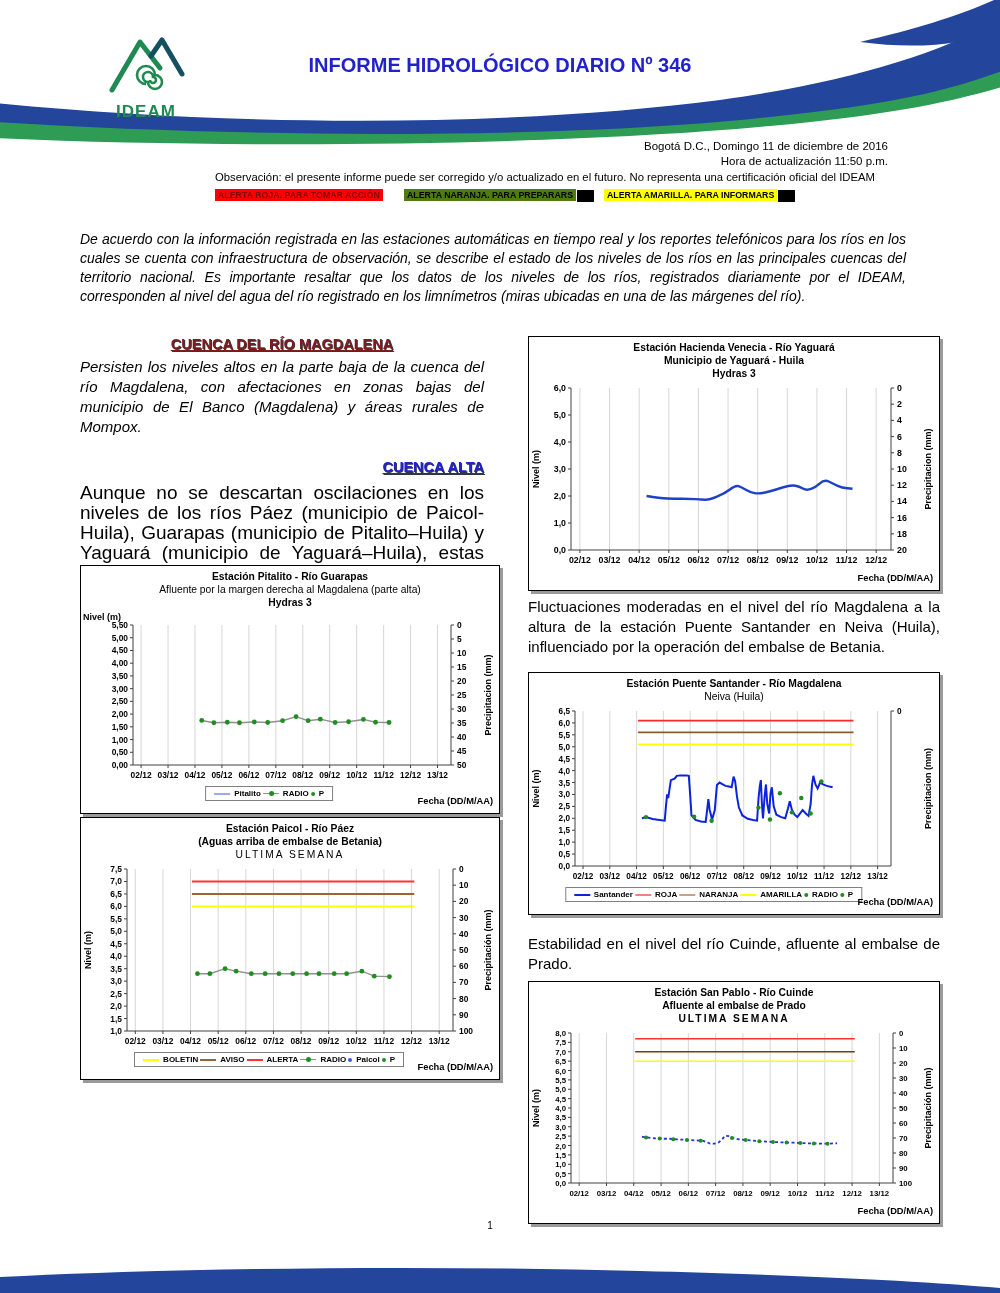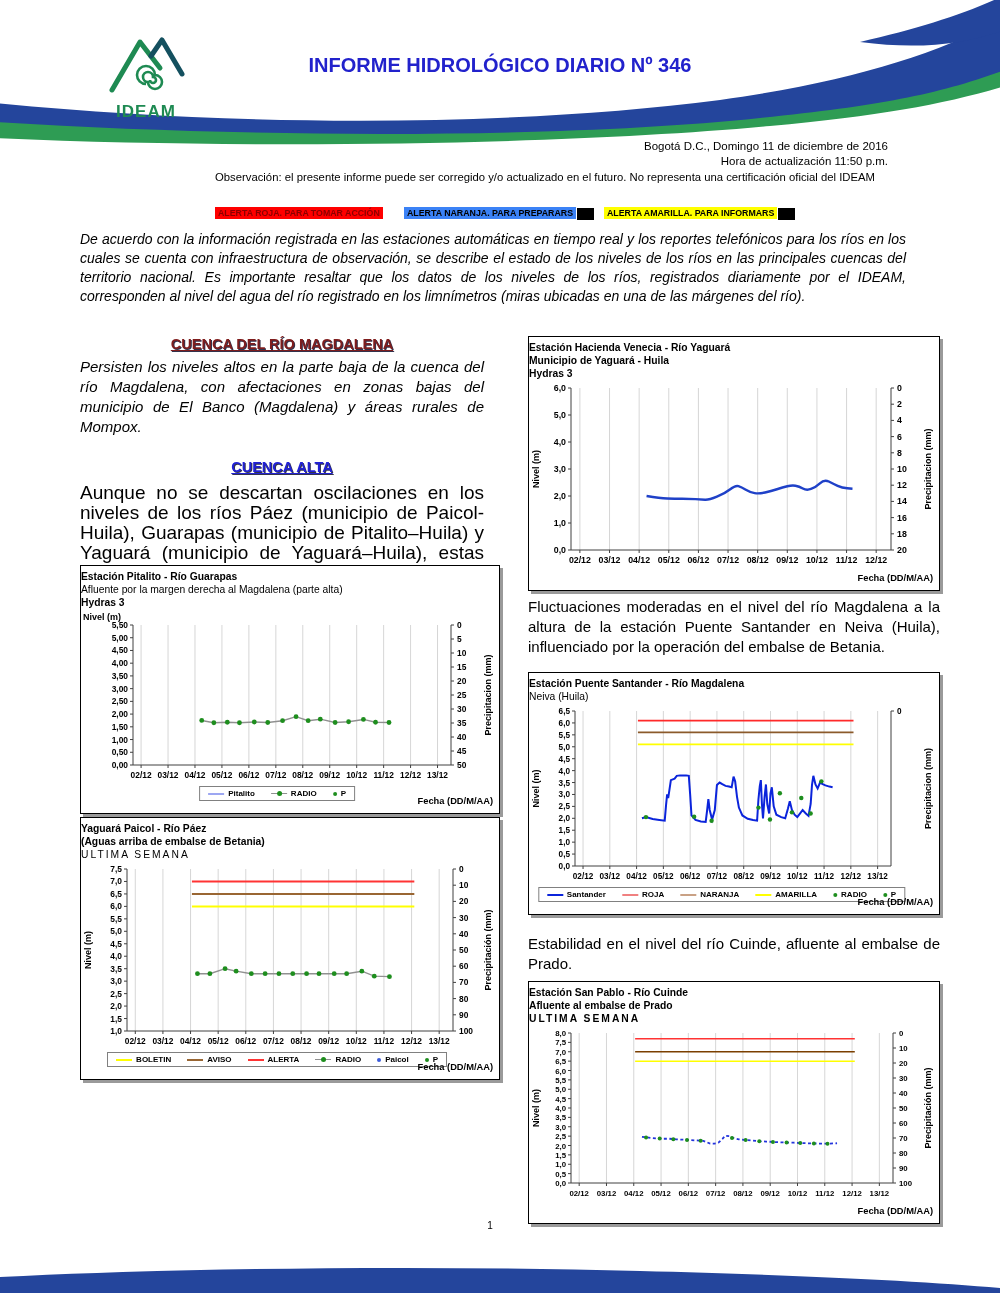--- a/index.html
+++ b/index.html
@@ -6,48 +6,48 @@
   .page{position:relative;width:1000px;height:1293px;background:#fff;overflow:hidden;
         font-family:"Liberation Sans",sans-serif;color:#000;}
   
   .wave{position:absolute;top:0;left:0;}
   .logo{position:absolute;left:100px;top:28px;width:92px;text-align:center;}
   .logo-text{font-weight:bold;color:#1E8A52;font-size:17px;letter-spacing:1px;margin-top:-4px;}
   .title{position:absolute;left:200px;top:54px;width:600px;text-align:center;
          font-size:20px;font-weight:bold;color:#2222CC;letter-spacing:0px;}
   .dateblock{position:absolute;top:139px;right:112px;text-align:right;font-size:11.5px;line-height:15px;}
   .obs{position:absolute;top:171px;left:150px;width:790px;text-align:center;font-size:11.3px;}
-  .alerts{position:absolute;top:207px;left:0;width:1000px;height:16px;font-size:8.8px;font-weight:bold;}
+  .alerts{position:absolute;top:189px;left:0;width:1000px;height:16px;font-size:8.8px;font-weight:bold;}
   .ai{position:absolute;top:0;white-space:nowrap;}
   #a0{left:215px}#a1{left:404px}#a2{left:604px}
   .albl{padding:1px 3px;display:inline-block;}
   .bbox{display:inline-block;width:17px;height:12px;background:#000;vertical-align:middle;margin-left:1px;}
   
   .intro{position:absolute;left:80px;top:230px;width:826px;font-size:14px;line-height:19px;
          font-style:italic;text-align:justify;}
   .h-center{position:absolute;left:80px;top:336px;width:404px;text-align:center;font-size:14.5px;
             font-weight:bold;color:#7f1d1d;text-decoration:underline;text-shadow:1px 1px 0 #33334d;}
   .p-magdalena{position:absolute;left:80px;top:357px;width:404px;font-size:15px;line-height:20px;
                font-style:italic;text-align:justify;}
-  .h-left{position:absolute;left:80px;top:459px;width:404px;text-align:center;font-size:14.5px;
+  .h-left{position:absolute;left:80px;top:459px;width:404px;text-align:right;font-size:14.5px;
           font-weight:bold;color:#2121D6;text-decoration:underline;text-shadow:1px 1px 0 #33334d;}
   .p-alta{position:absolute;left:80px;top:483px;width:404px;font-size:19px;line-height:20px;text-align:justify;}
   .p-santander{position:absolute;left:528px;top:597px;width:412px;font-size:15px;line-height:20px;text-align:justify;}
   .p-cuinde{position:absolute;left:528px;top:934px;width:412px;font-size:15px;line-height:20px;text-align:justify;}
   
   .chart-box{position:absolute;background:#fff;border:1.5px solid #000;box-shadow:3px 3px 0 #9a9a9a;}
-  .ct{padding-top:4px;line-height:13px;}
+  .ct{text-align:center;padding-top:4px;line-height:13px;}
   .ct div{font-size:10.3px;}
   .ct .b{font-weight:bold;}
   .ct .sp{letter-spacing:2px;}
   svg.plot{display:block;}
   .cf{position:relative;height:24px;}
   .cf.nolegend{height:16px;}
   .legend{position:absolute;left:45%;transform:translateX(-50%);top:1px;border:1px solid #808080;
-          padding:2px 8px;display:inline-flex;gap:16px;align-items:center;white-space:nowrap;background:#fff;margin-left:8px;}
+          padding:2px 8px;display:inline-flex;gap:2px;align-items:center;white-space:nowrap;background:#fff;}
   .li{display:inline-flex;align-items:center;gap:4px;font-size:8px;font-weight:bold;}
   .sw-line{display:inline-block;width:16px;height:0;border-top:2px solid #000;}
   .sw-dot{display:inline-block;width:4px;height:4px;border-radius:50%;}
   .sw-lm{position:relative;display:inline-block;width:16px;height:6px;}
   .sw-lm i{position:absolute;left:0;top:2px;width:16px;height:0;border-top:1.6px solid #909090;}
   .sw-lm u{position:absolute;left:6px;top:0px;width:5px;height:5px;border-radius:50%;}
   .fecha{position:absolute;right:6px;bottom:3px;font-size:9.3px;font-weight:bold;}
   .pagenum{position:absolute;left:0;top:1220px;width:980px;text-align:center;font-size:10px;}
 </style>
 </head>
@@ -73,21 +73,21 @@
   <div class="title">INFORME HIDROLÓGICO DIARIO Nº 346</div>
 
   <div class="dateblock">
     <div>Bogotá D.C., Domingo  11 de diciembre de 2016</div>
     <div>Hora de actualización 11:50 p.m.</div>
   </div>
   <div class="obs">Observación: el presente informe puede ser corregido y/o actualizado en el futuro. No representa una certificación oficial del IDEAM</div>
 
   <div class="alerts">
     <span class="ai" id="a0"><span class="albl" style="background: rgb(255, 0, 0); color: rgb(139, 0, 0);">ALERTA ROJA. PARA TOMAR ACCIÓN</span></span>
-    <span class="ai" id="a1"><span class="albl" style="background: #3b82f6; color: rgb(0, 0, 0);">ALERTA NARANJA. PARA PREPARARS</span><span class="bbox"></span></span>
+    <span class="ai" id="a1"><span class="albl" style="background: #4d7c0f; color: rgb(0, 0, 0);">ALERTA NARANJA. PARA PREPARARS</span><span class="bbox"></span></span>
     <span class="ai" id="a2"><span class="albl" style="background: rgb(255, 255, 0); color: rgb(0, 0, 0);">ALERTA AMARILLA. PARA INFORMARS</span><span class="bbox"></span></span>
   </div>
 
   <div class="intro">De acuerdo con la información registrada en las estaciones automáticas en tiempo real y los reportes telefónicos para los ríos en los cuales se cuenta con infraestructura de observación, se describe el estado de los niveles de los ríos en las principales cuencas del territorio nacional. Es importante resaltar que los datos de los niveles de los ríos, registrados diariamente por el IDEAM, corresponden al nivel del agua del río registrado en los limnímetros (miras ubicadas en una de las márgenes del río).</div>
 
   <div class="h-center">CUENCA DEL RÍO MAGDALENA</div>
   <div class="p-magdalena">Persisten los niveles altos en la parte baja de la cuenca del río Magdalena, con afectaciones en zonas bajas del municipio de El Banco (Magdalena) y áreas rurales de Mompox.</div>
   <div class="h-left">CUENCA ALTA</div>
   <div class="p-alta">Aunque no se descartan oscilaciones en los niveles de los ríos Páez (municipio de Paicol-Huila), Guarapas (municipio de Pitalito–Huila) y Yaguará (municipio de Yaguará–Huila), estas tendrían un carácter ligero.</div>
 
@@ -222,21 +222,21 @@
             <span class="sw-dot" style="background: rgb(30, 142, 30);"></span>
             <span>P</span>
           </span>
         </div>
       <div class="fecha">Fecha (DD/M/AA)</div>
     </div>
   </div>
 
   <div class="chart-box" id="c1" style="left:80px;top:817px;width:418px;height:261px">
     <div class="ct">
-        <div class="b">Yaguará Paicol  - Río Páez</div>
+        <div class="b">Estación Paicol  - Río Páez</div>
         <div class="b">(Aguas arriba de embalse de Betania)</div>
         <div class=" sp">ULTIMA SEMANA</div>
       </div>
     <svg class="plot" width="416" height="190">
         <line x1="54.28813559322034" y1="8" x2="54.28813559322034" y2="170" stroke="#c4c4c4" stroke-width="0.7"></line>
         <line x1="81.91525423728814" y1="8" x2="81.91525423728814" y2="170" stroke="#c4c4c4" stroke-width="0.7"></line>
         <line x1="109.54237288135593" y1="8" x2="109.54237288135593" y2="170" stroke="#c4c4c4" stroke-width="0.7"></line>
         <line x1="137.16949152542372" y1="8" x2="137.16949152542372" y2="170" stroke="#c4c4c4" stroke-width="0.7"></line>
         <line x1="164.79661016949152" y1="8" x2="164.79661016949152" y2="170" stroke="#c4c4c4" stroke-width="0.7"></line>
         <line x1="192.4237288135593" y1="8" x2="192.4237288135593" y2="170" stroke="#c4c4c4" stroke-width="0.7"></line>

